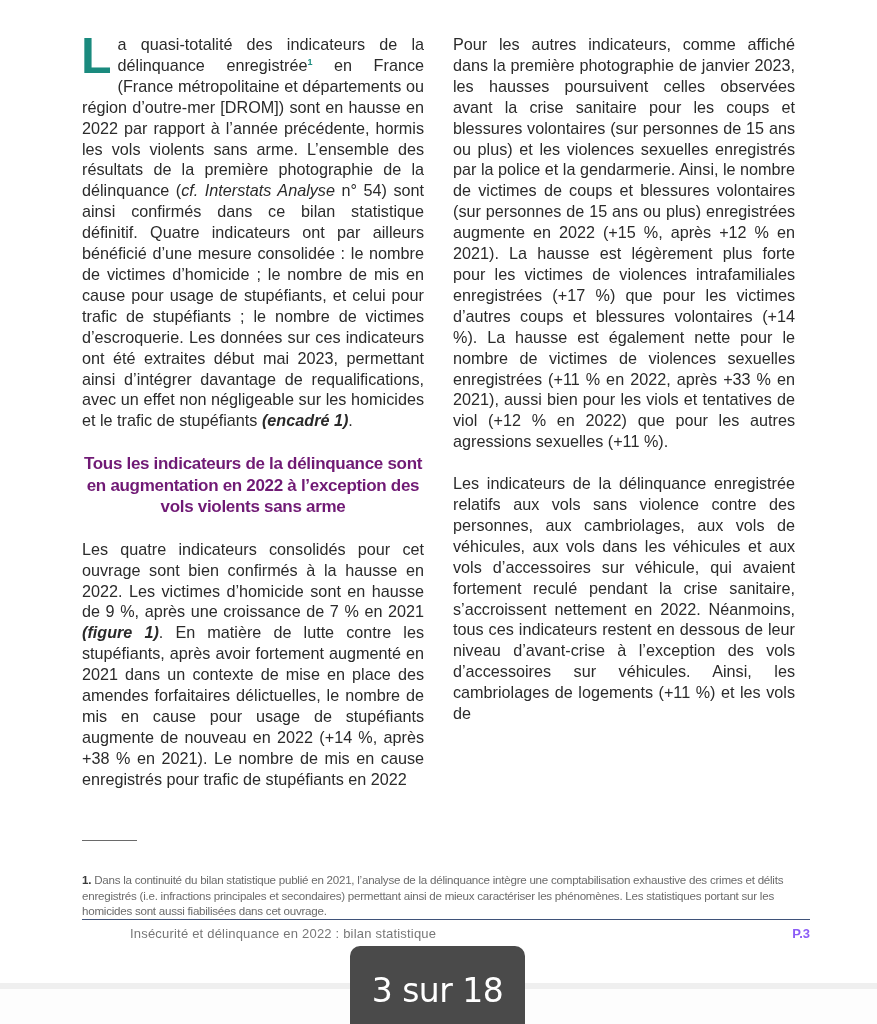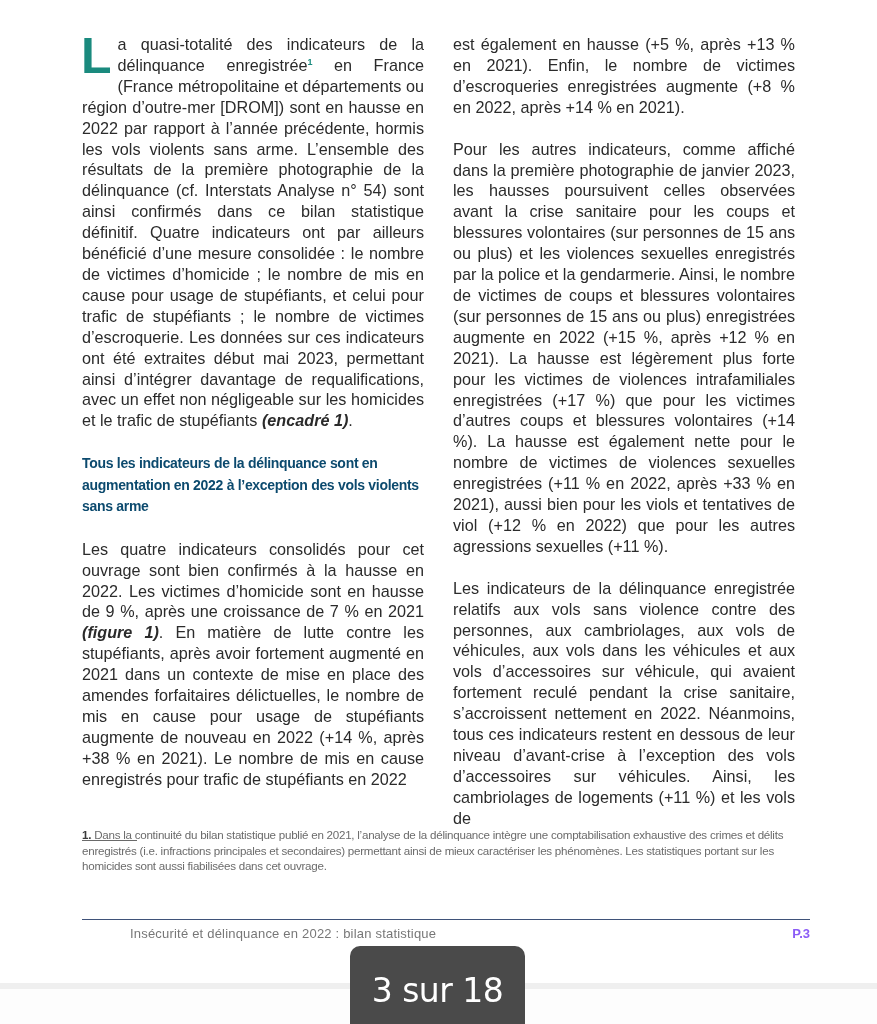--- a/index.html
+++ b/index.html
@@ -29,35 +29,35 @@
       font-family: "Liberation Sans", sans-serif;
       font-weight: bold;
       color: #1a8a7e;
       font-size: 50px;
       line-height: 38px;
       margin: 3px 6px 0 -1px;
       height: 40px;
     }
     sup.fn { font-size: 9px; color: #1a8a7e; font-weight: bold; vertical-align: super; line-height: 0; }
     .heading {
-      color: #0c4a6e;
+      color: #701a75;
       font-weight: bold;
-      font-size: 14px;
+      font-size: 17px;
       line-height: 21.5px;
       margin: 22px 0 21px 0 !important;
-      text-align: left;
+      text-align: center;
       letter-spacing: -0.3px;
     }
-    .it { }
+    .it { font-style: italic; }
     .bi { font-style: italic; font-weight: bold; }
     .footnote-rule {
       position: absolute; left: 82px; top: 840px; width: 55px; height: 1px; background: #6a6a6a;
     }
     .footnote {
-      position: absolute; left: 82px; top: 827px; width: 730px;
+      position: absolute; left: 82px; top: 872px; width: 730px;
       font-size: 11.6px; line-height: 15.5px; color: #6b6b6b;
       letter-spacing: -0.25px;
     }
     .footnote b { color: #3a3a3a; }
     .footer-rule {
       position: absolute; left: 82px; top: 919px; width: 728px; height: 1px; background: #3f5279;
     }
     .footer-title {
       position: absolute; left: 82px; top: 926px;
       font-size: 13px; color: #777; letter-spacing: 0.2px; margin-left: 48px;
@@ -89,21 +89,20 @@
 
   <div class="col left">
     <p><span class="dropcap">L</span><span>a quasi-totalité des indicateurs de la délinquance enregistrée</span><sup class="fn">1</sup><span> en France (France métropolitaine et départements ou région d’outre-mer [DROM]) sont en hausse en 2022 par rapport à l’année précédente, hormis les vols violents sans arme. L’ensemble des résultats de la première photographie de la délinquance (</span><span class="it">cf.</span><span class="it"> Interstats Analyse</span><span> n° 54) sont ainsi confirmés dans ce bilan statistique définitif. Quatre indicateurs ont par ailleurs bénéficié d’une mesure consolidée : le nombre de victimes d’homicide ; le nombre de mis en cause pour usage de stupéfiants, et celui pour trafic de stupéfiants ; le nombre de victimes d’escroquerie. Les données sur ces indicateurs ont été extraites début mai 2023, permettant ainsi d’intégrer davantage de requalifications, avec un effet non négligeable sur les homicides et le trafic de stupéfiants </span><span class="bi">(encadré 1)</span><span>.</span></p>
 
     <p class="heading">Tous les indicateurs de la délinquance sont en augmentation en 2022 à l’exception des vols violents sans arme</p>
 
     <p><span>Les quatre indicateurs consolidés pour cet ouvrage sont bien confirmés à la hausse en 2022. Les victimes d’homicide sont en hausse de 9 %, après une croissance de 7 % en 2021 </span><span class="bi">(figure 1)</span><span>. En matière de lutte contre les stupéfiants, après avoir fortement augmenté en 2021 dans un contexte de mise en place des amendes forfaitaires délictuelles, le nombre de mis en cause pour usage de stupéfiants augmente de nouveau en 2022 (+14 %, après +38 % en 2021). Le nombre de mis en cause enregistrés pour trafic de stupéfiants en 2022</span></p>
   </div>
 
   <div class="col right">
-    <p>est également en hausse (+5 %, après +13 % en 2021). Enfin, le nombre de victimes d’escroqueries enregistrées augmente (+8 % en 2022, après +14 % en 2021).</p>
     <p>Pour les autres indicateurs, comme affiché dans la première photographie de janvier 2023, les hausses poursuivent celles observées avant la crise sanitaire pour les coups et blessures volontaires (sur personnes de 15 ans ou plus) et les violences sexuelles enregistrés par la police et la gendarmerie. Ainsi, le nombre de victimes de coups et blessures volontaires (sur personnes de 15 ans ou plus) enregistrées augmente en 2022 (+15 %, après +12 % en 2021). La hausse est légèrement plus forte pour les victimes de violences intrafamiliales enregistrées (+17 %) que pour les victimes d’autres coups et blessures volontaires (+14 %). La hausse est également nette pour le nombre de victimes de violences sexuelles enregistrées (+11 % en 2022, après +33 % en 2021), aussi bien pour les viols et tentatives de viol (+12 % en 2022) que pour les autres agressions sexuelles (+11 %).</p>
     <p>Les indicateurs de la délinquance enregistrée relatifs aux vols sans violence contre des personnes, aux cambriolages, aux vols de véhicules, aux vols dans les véhicules et aux vols d’accessoires sur véhicule, qui avaient fortement reculé pendant la crise sanitaire, s’accroissent nettement en 2022. Néanmoins, tous ces indicateurs restent en dessous de leur niveau d’avant-crise à l’exception des vols d’accessoires sur véhicules. Ainsi, les cambriolages de logements (+11 %) et les vols de</p>
   </div>
 
   <div class="footnote-rule"></div>
   <div class="footnote"><b>1.</b><span> Dans la continuité du bilan statistique publié en 2021, l’analyse de la délinquance intègre une comptabilisation exhaustive des crimes et délits enregistrés (i.e. infractions principales et secondaires) permettant ainsi de mieux caractériser les phénomènes. Les statistiques portant sur les homicides sont aussi fiabilisées dans cet ouvrage.</span></div>
 
   <div class="footer-rule"></div>
   <div class="footer-title">Insécurité et délinquance en 2022 : bilan statistique</div>
   <div class="footer-page">P.3</div>

